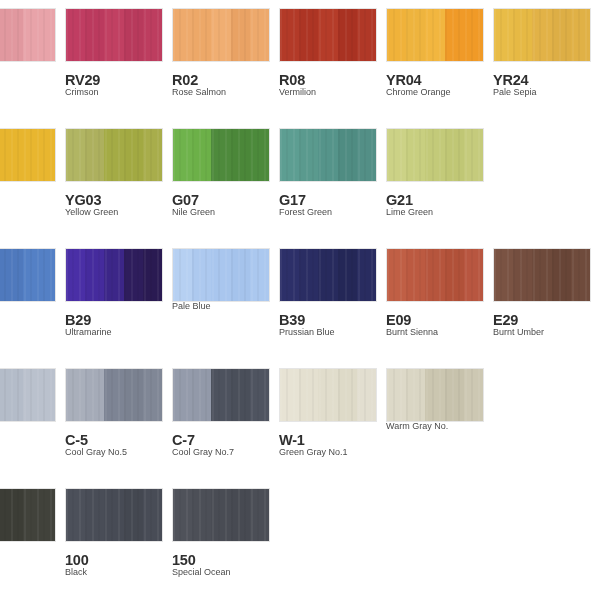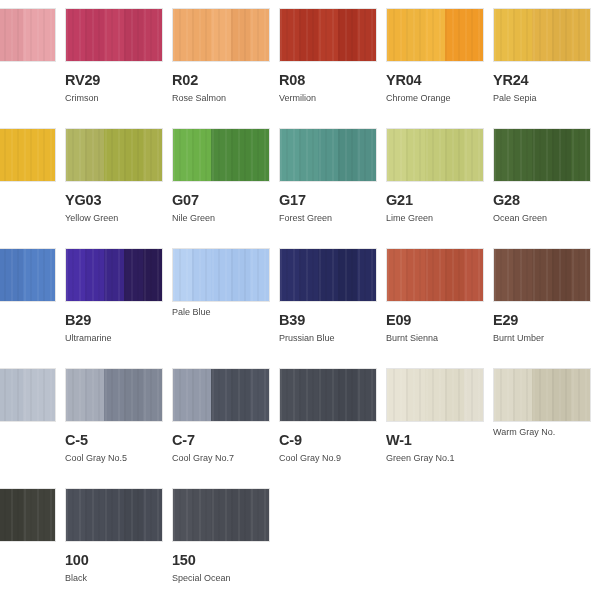--- a/index.html
+++ b/index.html
@@ -82,21 +82,20 @@
     margin-top: 11px;
     font-size: 14.5px;
     font-weight: bold;
     color: #2f2f2f;
     letter-spacing: -0.2px;
     line-height: 1.05;
     white-space: nowrap;
   }
 
   .swatch-name {
-    margin-top: 6px;
     font-size: 9px;
     font-weight: normal;
     color: #4a4a4a;
     line-height: 1.1;
     white-space: nowrap;
   }
 </style>
 </head>
 <body>
 
@@ -247,34 +246,20 @@
             <i style="background: rgb(200, 207, 128);"></i>
             <i style="background: rgb(195, 202, 121);"></i>
             <i style="background: rgb(192, 199, 117);"></i>
             <i style="background: rgb(197, 203, 124);"></i>
           </div>
           <div class="grain"></div>
         </div>
         <div class="swatch-code">G21</div>
         <div class="swatch-name">Lime Green</div>
       </div>
-      <div class="swatch-cell">
-        <div class="swatch-chip">
-          <div class="bands">
-            <i style="background: rgb(74, 107, 54);"></i>
-            <i style="background: rgb(70, 103, 51);"></i>
-            <i style="background: rgb(65, 96, 47);"></i>
-            <i style="background: rgb(62, 92, 45);"></i>
-            <i style="background: rgb(67, 100, 48);"></i>
-          </div>
-          <div class="grain"></div>
-        </div>
-        <div class="swatch-code">G28</div>
-        <div class="swatch-name">Ocean Green</div>
-      </div>
     </div>
     <div class="swatch-row" style="top: 240px;">
       <div class="swatch-cell">
         <div class="swatch-chip">
           <div class="bands">
             <i style="background: rgb(90, 134, 203);"></i>
             <i style="background: rgb(79, 121, 189);"></i>
             <i style="background: rgb(84, 128, 197);"></i>
           </div>
           <div class="grain"></div>
@@ -389,34 +374,20 @@
             <i style="background: rgb(79, 84, 96);"></i>
           </div>
           <div class="grain"></div>
         </div>
         <div class="swatch-code">C-7</div>
         <div class="swatch-name">Cool Gray No.7</div>
       </div>
       <div class="swatch-cell">
         <div class="swatch-chip">
           <div class="bands">
-            <i style="background: rgb(75, 79, 88);"></i>
-            <i style="background: rgb(72, 76, 85);"></i>
-            <i style="background: rgb(70, 74, 83);"></i>
-            <i style="background: rgb(67, 71, 80);"></i>
-            <i style="background: rgb(71, 75, 84);"></i>
-          </div>
-          <div class="grain"></div>
-        </div>
-        <div class="swatch-code">C-9</div>
-        <div class="swatch-name">Cool Gray No.9</div>
-      </div>
-      <div class="swatch-cell">
-        <div class="swatch-chip">
-          <div class="bands">
             <i style="background: rgb(231, 227, 212);"></i>
             <i style="background: rgb(228, 224, 208);"></i>
             <i style="background: rgb(225, 221, 204);"></i>
             <i style="background: rgb(222, 218, 200);"></i>
             <i style="background: rgb(226, 222, 208);"></i>
           </div>
           <div class="grain"></div>
         </div>
         <div class="swatch-code">W-1</div>
         <div class="swatch-name">Green Gray No.1</div>

